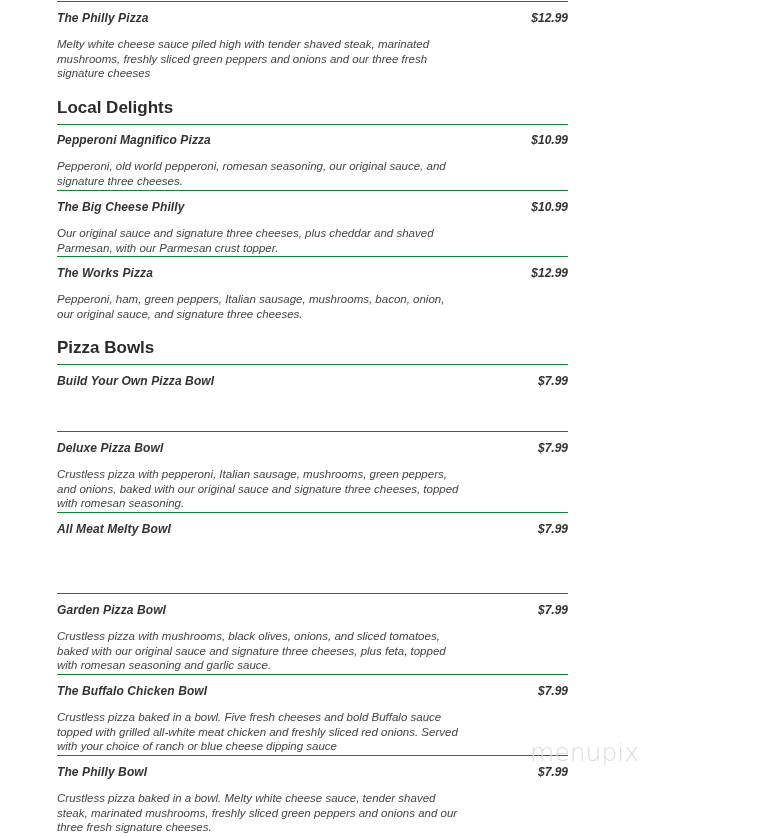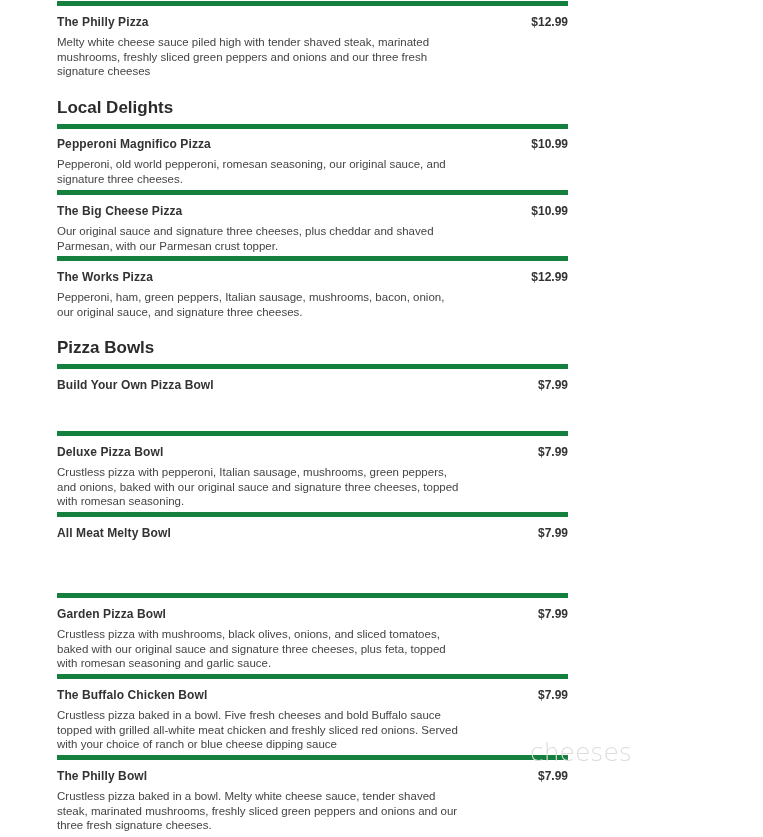--- a/index.html
+++ b/index.html
@@ -23,22 +23,23 @@
     }
     .section-title {
       font-size: 17px;
       font-weight: bold;
       color: #2b2b2b;
       margin: 0;
       height: 24px;
       line-height: 24px;
     }
     .item {
-      border-top: 5px solid #15803d;
+      border-top: 1px solid #15803d;
       position: relative;
+      font-style: italic;
     }
     .item-head {
       display: flex;
       justify-content: space-between;
       align-items: baseline;
     }
     .item-name {
       font-size: 12px;
       font-weight: bold;
       color: #333333;
@@ -47,21 +48,21 @@
     .item-price {
       font-size: 12px;
       font-weight: bold;
       color: #333333;
     }
     .item-desc {
       font-size: 11.5px;
       line-height: 14.6px;
       color: #444444;
       width: 405px;
-      margin-top: 6px;
+      margin-top: 12px;
     }
     .watermark {
       position: absolute;
       left: 530px;
       top: 738px;
       font-family: "DejaVu Sans", sans-serif;
       font-size: 25px;
       font-weight: 200;
       color: #dcdcdc;
       letter-spacing: 0px;
@@ -85,21 +86,21 @@
   <div class="item" style="position:absolute; top:124px; left:0; width:511px; height:66px;">
     <div class="item-head" style="padding-top:8px;">
       <span class="item-name">Pepperoni Magnifico Pizza</span>
       <span class="item-price">$10.99</span>
     </div>
     <div class="item-desc">Pepperoni, old world pepperoni, romesan seasoning, our original sauce, and signature three cheeses.</div>
   </div>
 
   <div class="item" style="position:absolute; top:190px; left:0; width:511px; height:66px;">
     <div class="item-head" style="padding-top:9px;">
-      <span class="item-name">The Big Cheese Pizza</span>
+      <span class="item-name">The Big Cheese Philly</span>
       <span class="item-price">$10.99</span>
     </div>
     <div class="item-desc">Our original sauce and signature three cheeses, plus cheddar and shaved Parmesan, with our Parmesan crust topper.</div>
   </div>
 
   <div class="item" style="position:absolute; top:256px; left:0; width:511px; height:70px;">
     <div class="item-head" style="padding-top:9px;">
       <span class="item-name">The Works Pizza</span>
       <span class="item-price">$12.99</span>
     </div>
@@ -149,13 +150,13 @@
   <div class="item" style="position:absolute; top:755px; left:0; width:511px; height:82px;">
     <div class="item-head" style="padding-top:9px;">
       <span class="item-name">The Philly Bowl</span>
       <span class="item-price">$7.99</span>
     </div>
     <div class="item-desc">Crustless pizza baked in a bowl. Melty white cheese sauce, tender shaved steak, marinated mushrooms, freshly sliced green peppers and onions and our three fresh signature cheeses.</div>
   </div>
 
 </div>
 
-<div class="watermark">cheeses</div>
+<div class="watermark">menupix</div>
 
 </body></html>

